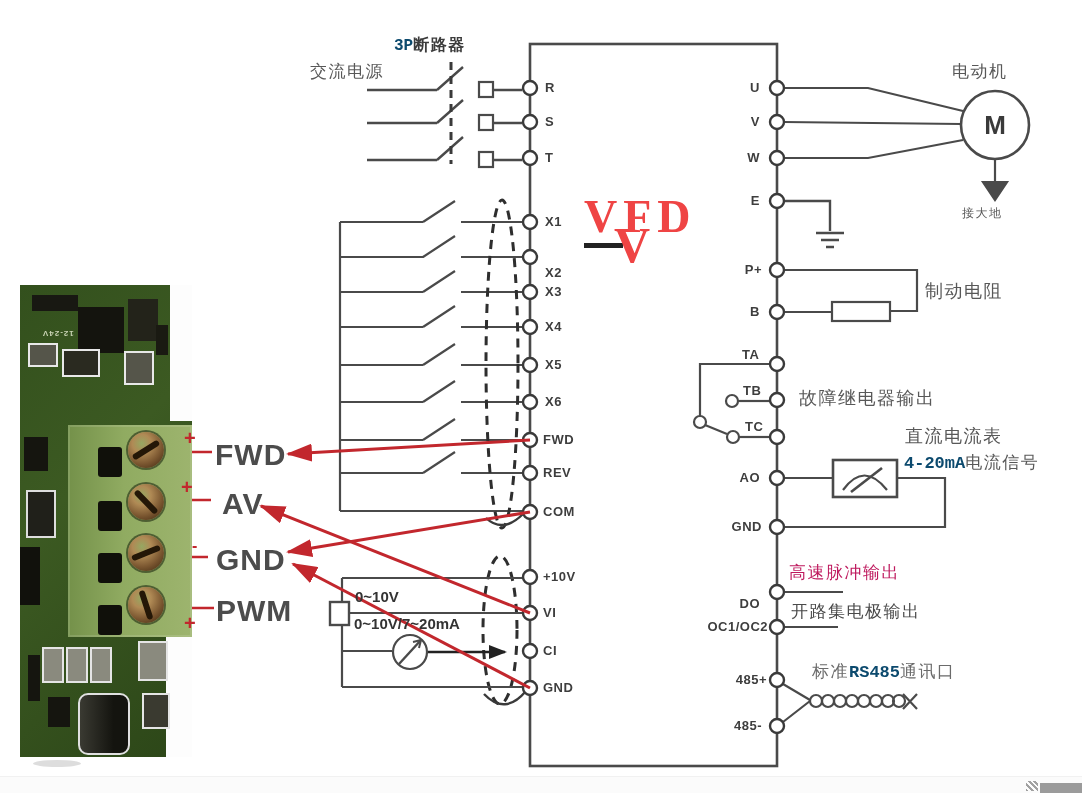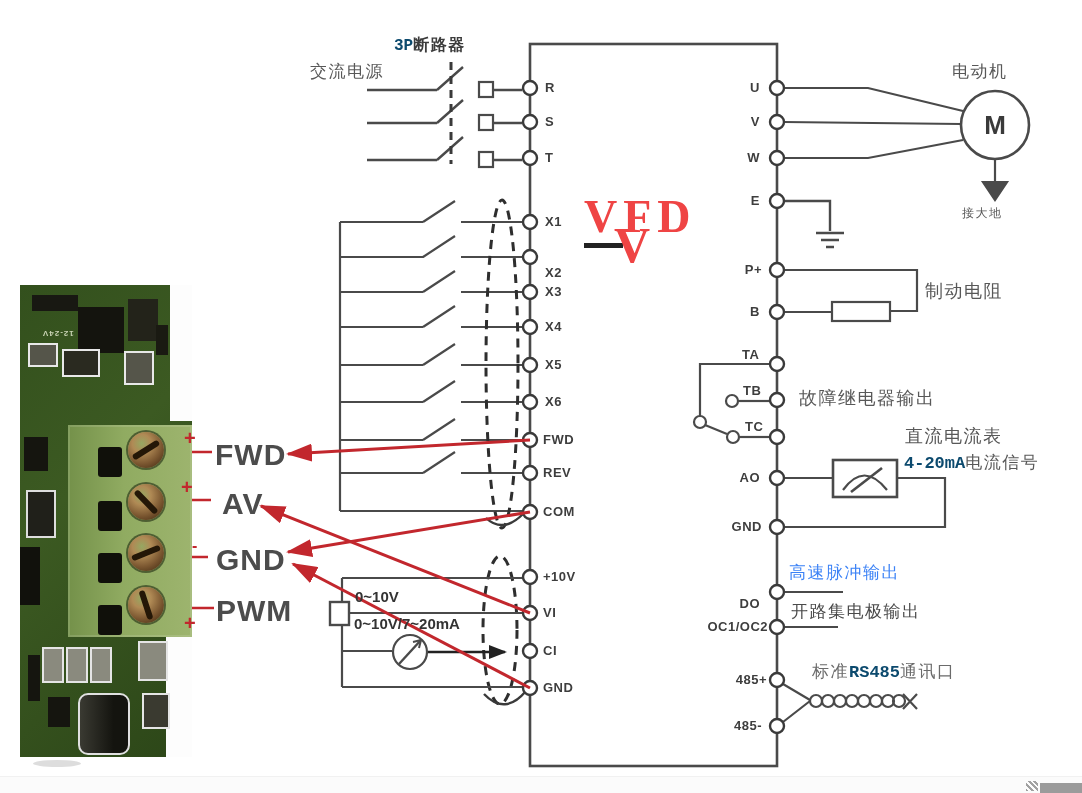--- a/index.html
+++ b/index.html
@@ -305,21 +305,21 @@
   <div class="lbl term" style="right:320px;top:718px;">485-</div>
 
   <div class="lbl cn" style="left:310px;top:60px;">交流电源</div>
   <div class="lbl cn" style="left:394px;top:35px;font-weight:bold;color:#3c3c3c;font-size:16px;"><b>3P</b><span>断路器</span></div>
   <div class="lbl cn" style="left:952px;top:60px;">电动机</div>
   <div class="lbl cn" style="left:962px;top:205px;font-size:12px;">接大地</div>
   <div class="lbl cn" style="left:925px;top:279px;font-size:18px;">制动电阻</div>
   <div class="lbl cn" style="left:799px;top:386px;font-size:18px;">故障继电器输出</div>
   <div class="lbl cn" style="left:905px;top:424px;font-size:18px;">直流电流表</div>
   <div class="lbl cn" style="left:904px;top:451px;"><b>4-20mA</b><span>电流信号</span></div>
-  <div class="lbl cn" style="left:789px;top:561px;color:#3b82f6;">高速脉冲输出</div>
+  <div class="lbl cn" style="left:789px;top:561px;color:#be185d;">高速脉冲输出</div>
   <div class="lbl cn" style="left:791px;top:600px;color:#4a4a4a;">开路集电极输出</div>
   <div class="lbl cn" style="left:812px;top:660px;color:#6b6b6b;"><span>标准</span><b>RS485</b><span>通讯口</span></div>
   <div class="lbl analog-lbl" style="left:355px;top:588px;">0~10V</div>
   <div class="lbl analog-lbl" style="left:354px;top:615px;">0~10V/7~20mA</div>
 
   <div class="bottom-band"></div>
   <div class="dots"></div>
   <div class="corner-bar"></div>
 </div>
 

